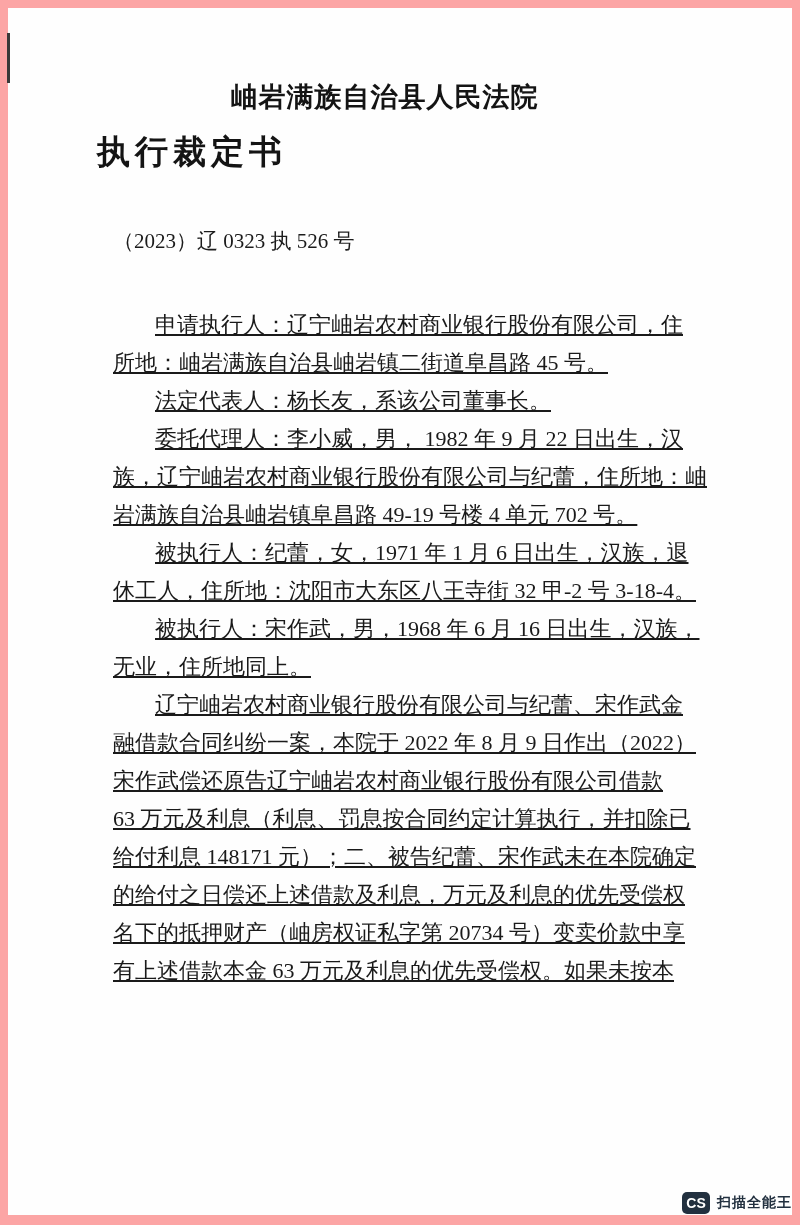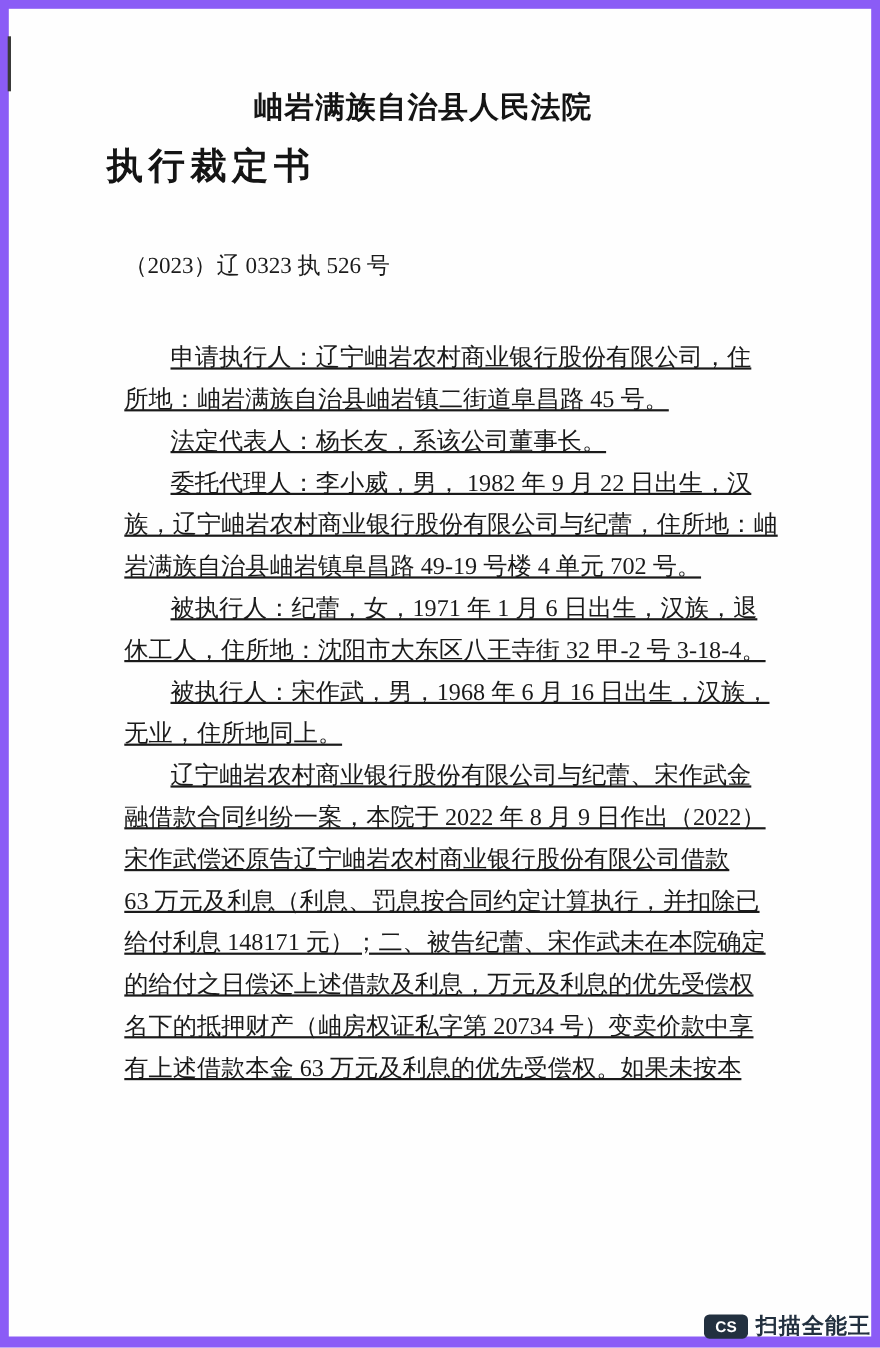--- a/index.html
+++ b/index.html
@@ -4,21 +4,21 @@
 <style>
   html, body { margin: 0; padding: 0; }
   body {
     width: 800px; height: 1225px;
     background: #ececec;
     font-family: "Liberation Serif", serif;
   }
   .scan-container {
     position: relative;
     width: 800px; height: 1225px;
-    background: #8b5cf6;
+    background: #fca5a5;
     overflow: hidden;
   }
   .paper {
     position: absolute;
     left: 8px; top: 8px;
     width: 784px; height: 1207px;
     background: #fefefe;
     color: #1b1b1b;
     box-sizing: border-box;
     padding: 0 104px 0 105px;
@@ -73,33 +73,33 @@
   .indent { padding-left: 42px; }
   .watermark {
     position: absolute;
     right: 8px; top: 1192px;
     display: flex;
     align-items: center;
     gap: 7px;
     font-family: "Liberation Sans", sans-serif;
   }
   .wm-badge {
-    width: 40px; height: 22px;
+    width: 28px; height: 22px;
     background: #22303f;
     color: #ffffff;
     border-radius: 5px;
     display: flex;
     align-items: center;
     justify-content: center;
     font-size: 14px;
     font-weight: bold;
   }
   .wm-label {
     color: #22303f;
-    font-size: 20px;
+    font-size: 14px;
     font-weight: bold;
     letter-spacing: 1px;
   }
 </style>
 </head>
 <body>
 
 <div class="scan-container">
   <div class="paper">
     <div class="artifact-line"></div>

